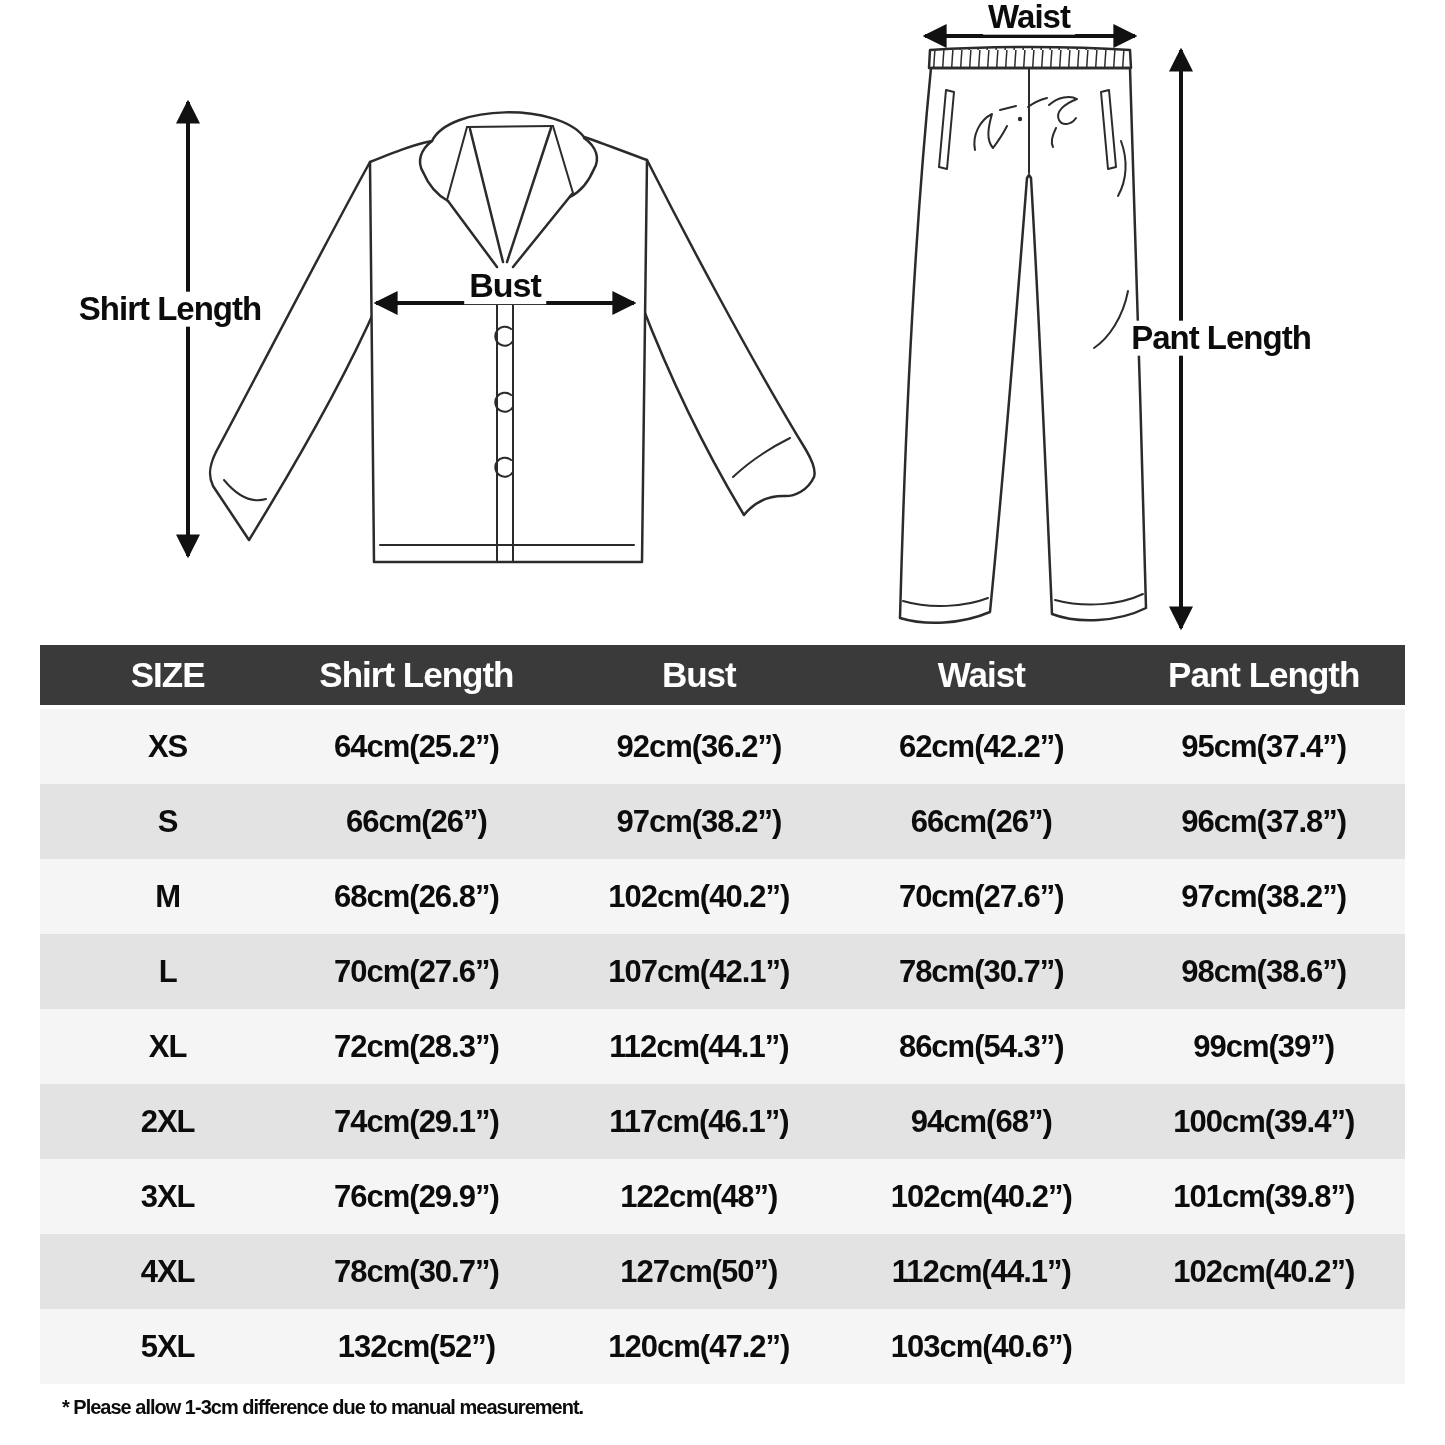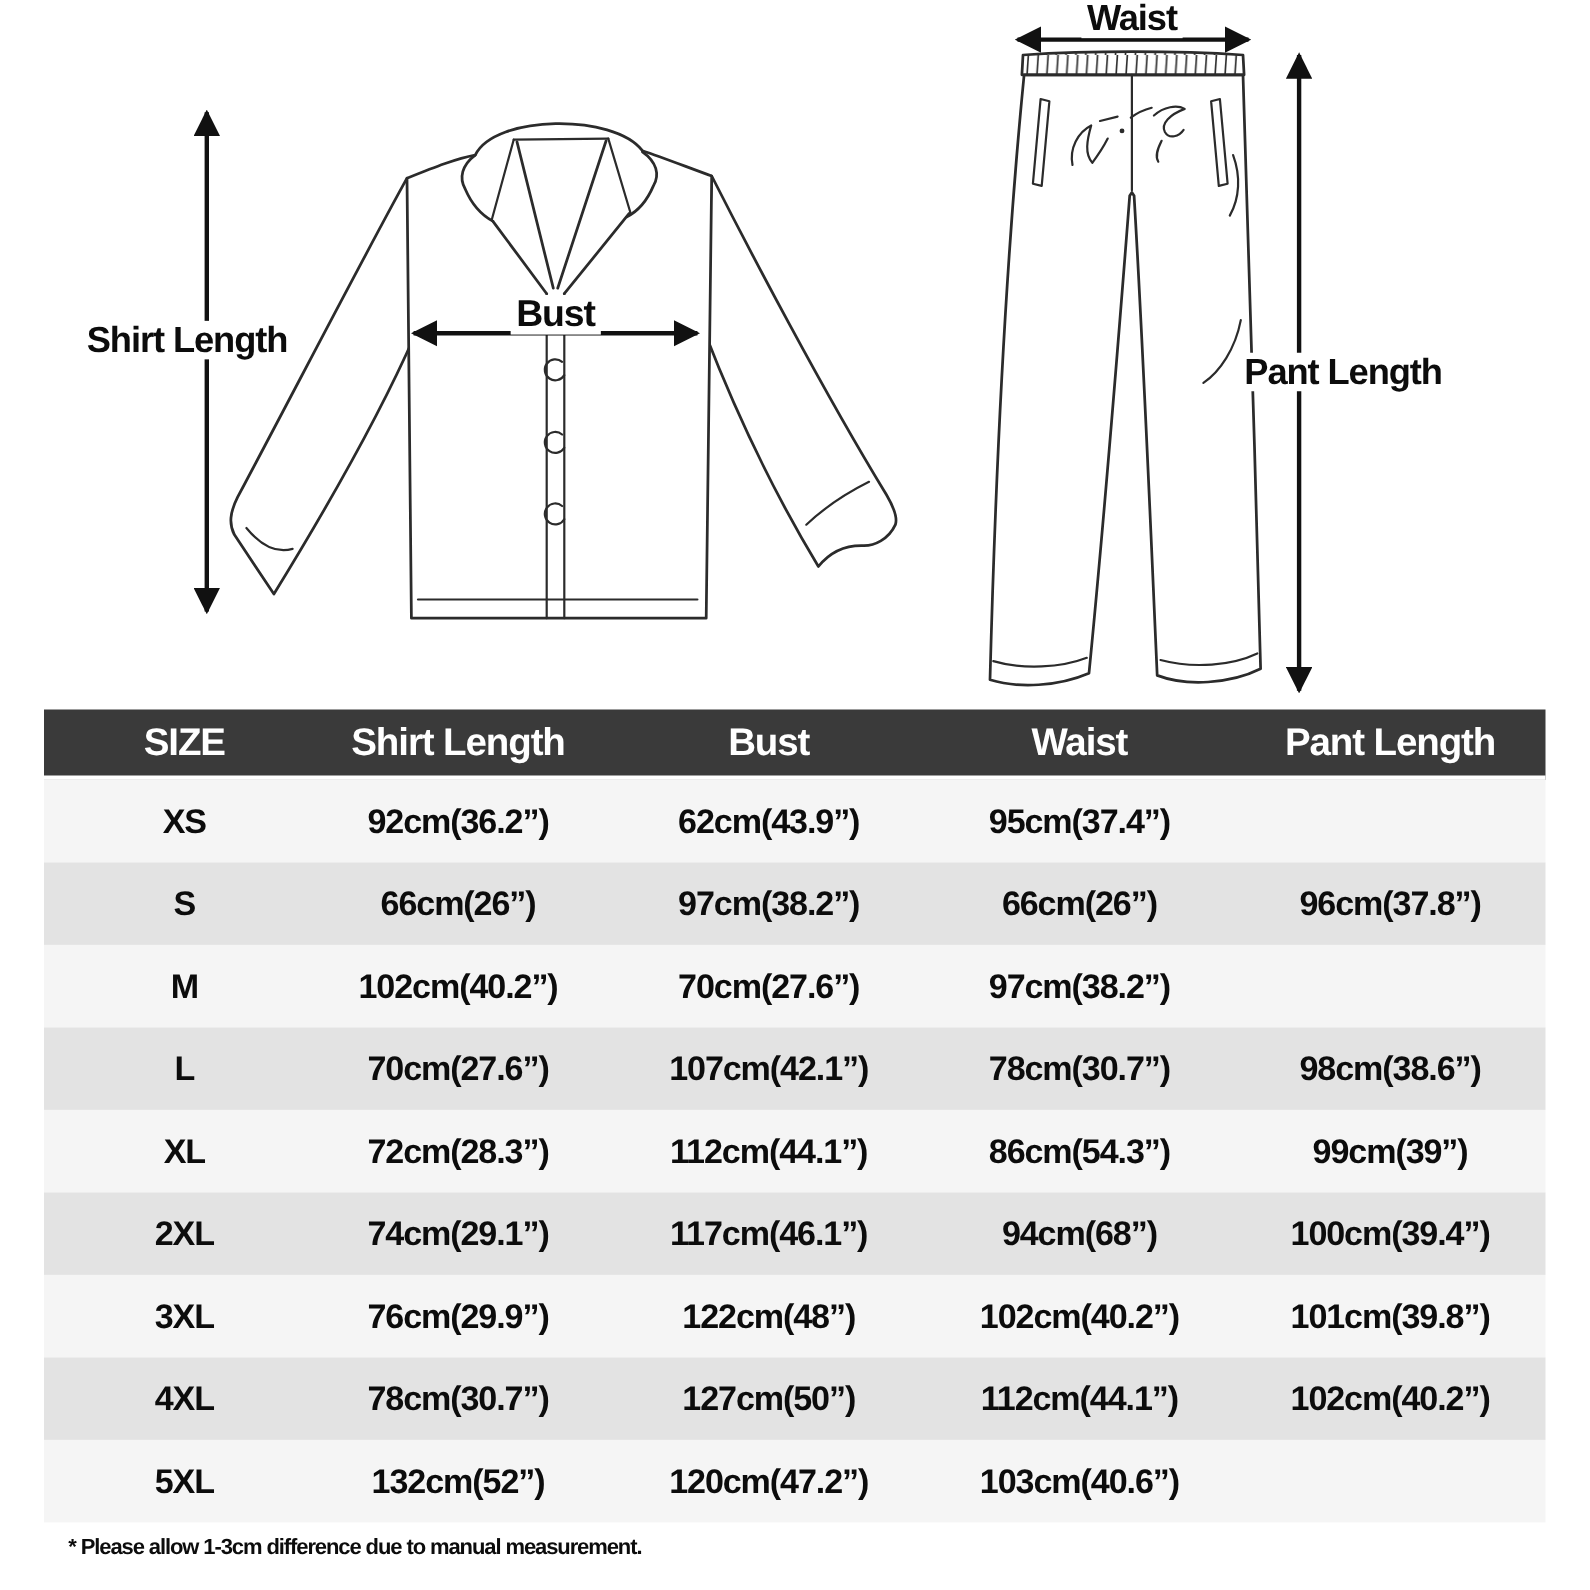--- a/index.html
+++ b/index.html
@@ -151,33 +151,35 @@
     <div class="trow thead">
       <div>SIZE</div>
       <div>Shirt Length</div>
       <div>Bust</div>
       <div>Waist</div>
       <div>Pant Length</div>
     </div>
 
     <div class="trow row-light">
       <div>XS</div>
+      <div>64cm(25.2”)</div>
       <div>92cm(36.2”)</div>
-      <div>62cm(43.9”)</div>
+      <div>62cm(42.2”)</div>
       <div>95cm(37.4”)</div>
     </div>
     <div class="trow row-dark">
       <div>S</div>
       <div>66cm(26”)</div>
       <div>97cm(38.2”)</div>
       <div>66cm(26”)</div>
       <div>96cm(37.8”)</div>
     </div>
     <div class="trow row-light">
       <div>M</div>
+      <div>68cm(26.8”)</div>
       <div>102cm(40.2”)</div>
       <div>70cm(27.6”)</div>
       <div>97cm(38.2”)</div>
     </div>
     <div class="trow row-dark">
       <div>L</div>
       <div>70cm(27.6”)</div>
       <div>107cm(42.1”)</div>
       <div>78cm(30.7”)</div>
       <div>98cm(38.6”)</div>

